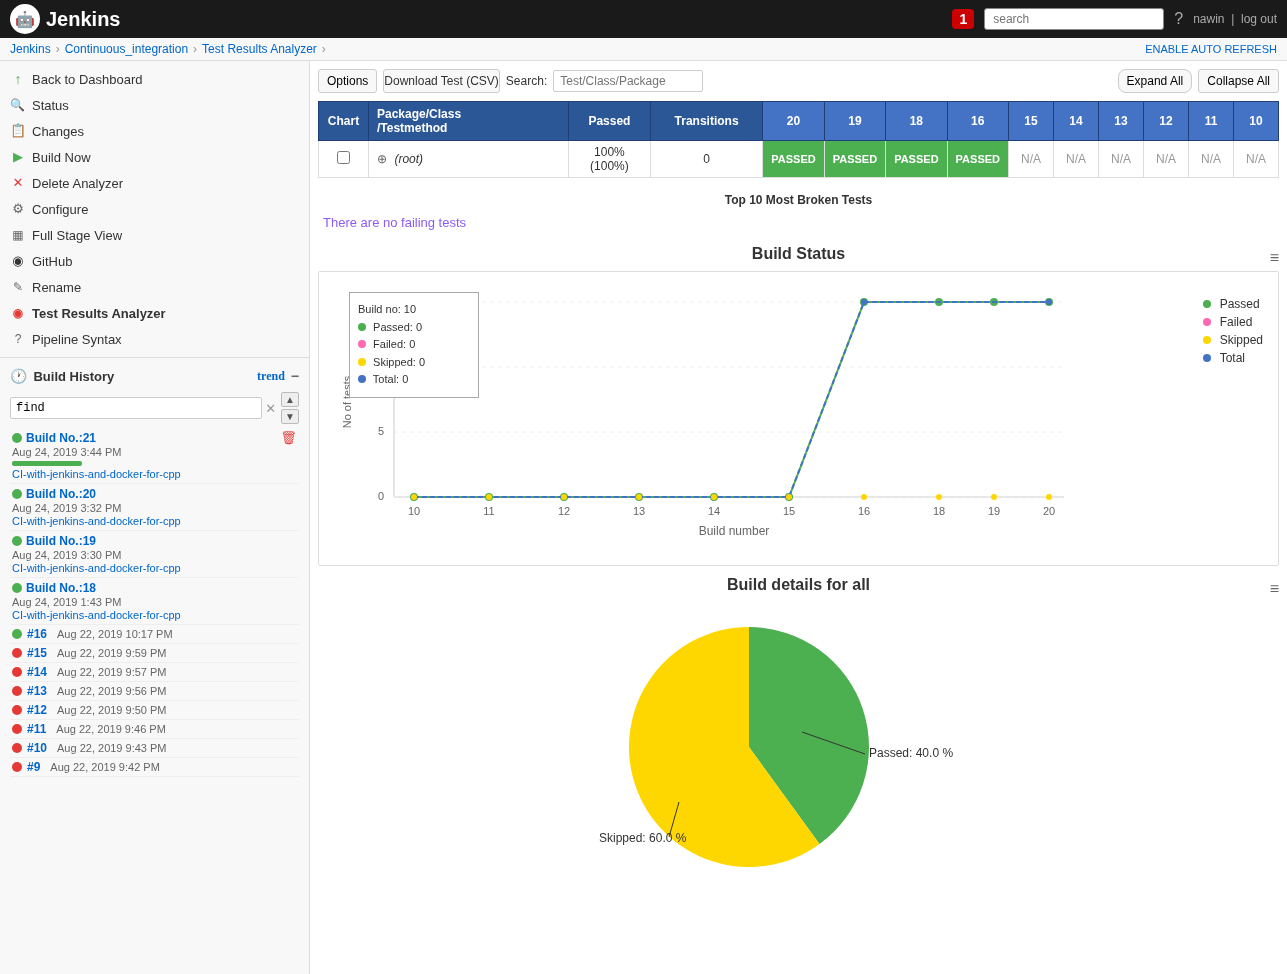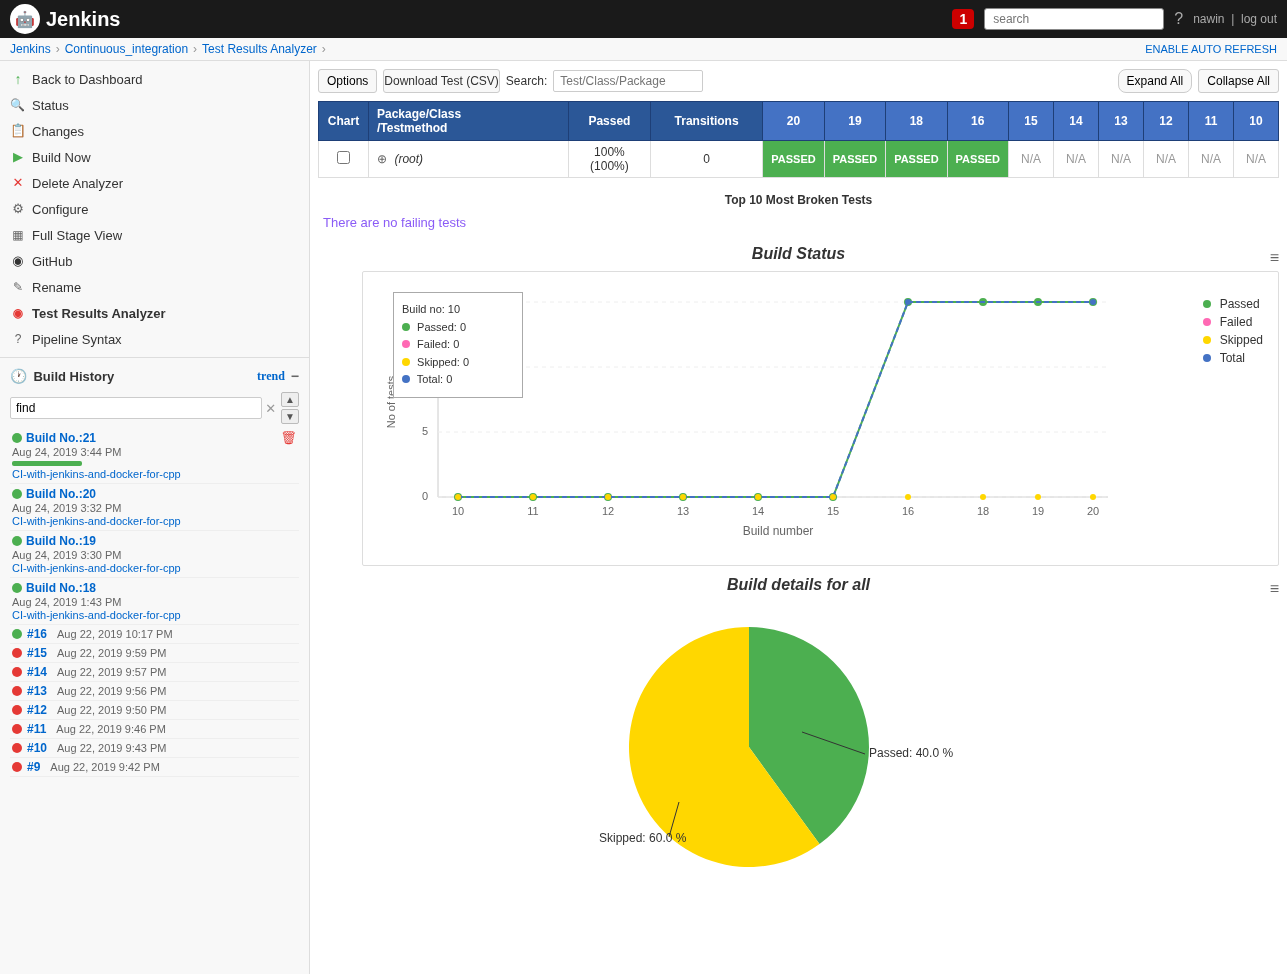--- a/index.html
+++ b/index.html
@@ -68,21 +68,21 @@
     
     .build-history-section { padding: 5px 5px; border-top: 1px solid #ddd; }
     .build-history-header {
       display: flex; align-items: center; gap: 6px; padding: 5px 5px; font-weight: bold; font-size: 13px;
     }
     .build-history-header .bh-icon { font-size: 14px; color: #e6a817; }
     .build-history-header .trend-link { margin-left: auto; color: #0066cc; font-size: 12px; text-decoration: none; cursor: pointer; font-family: Liberation Serif, serif; }
     .build-history-header .minus-btn { color: #666; cursor: pointer; font-size: 14px; }
 
     .find-box-row { display: flex; align-items: center; gap: 3px; padding: 3px 5px; }
-    .find-input { flex: 1; border: 1px solid #ccc; border-radius: 2px; padding: 3px 5px; font-size: 12px; }
+    .find-input { flex: 1; border: 1px solid #ccc; border-radius: 2px; padding: 3px 5px; font-size: 12px; font-family: Liberation Mono, monospace; }
     .find-clear { color: #999; cursor: pointer; font-size: 13px; }
     .arrow-btns { display: flex; flex-direction: column; gap: 2px; margin-left: 2px; }
     .arrow-btn { font-size: 10px; cursor: pointer; color: #555; background: #eee; border: 1px solid #bbb; padding: 1px 3px; border-radius: 2px; }
 
     .build-list { list-style: none; padding: 0 5px; }
     .build-list-item { padding: 3px 2px; border-bottom: 1px solid #eee; }
     .build-item-header { display: flex; align-items: center; gap: 4px; }
     .build-num-link { color: #0066cc; text-decoration: none; font-weight: bold; font-size: 12px; }
     .build-status-dot { width: 10px; height: 10px; border-radius: 50%; flex-shrink: 0; display: inline-block; }
     .dot-green { background: #4caf50; }
@@ -131,21 +131,21 @@
     .expand-icon { color: #666; cursor: pointer; margin-right: 4px; }
     .root-label { font-style: italic; }
 
     
     .section-title { text-align: center; font-size: 12px; font-weight: bold; color: #333; margin: 15px 0 8px; }
     .no-failing { color: #8b5cf6; font-size: 13px; margin: 5px 0 15px 5px; }
 
     
     .chart-section { margin: 10px 0; }
     .chart-title { text-align: center; font-size: 16px; font-weight: bold; color: #333; margin-bottom: 8px; }
-    .chart-container { position: relative; border: 1px solid #ddd; border-radius: 2px; padding: 15px; background: #fff; margin-bottom: 10px; margin-left: 44px; }
+    .chart-container { position: relative; border: 1px solid #ddd; border-radius: 2px; padding: 15px; background: #fff; margin-bottom: 10px; }
     .chart-tooltip {
       position: absolute; top: 20px; left: 30px;
       background: #fff; border: 1px solid #aaa; padding: 8px; font-size: 11px; line-height: 1.6;
       z-index: 10; min-width: 130px;
     }
     .tooltip-dot { display: inline-block; width: 8px; height: 8px; border-radius: 50%; margin-right: 4px; }
     .dot-green2 { background: #4caf50; }
     .dot-pink { background: #ff69b4; }
     .dot-yellow { background: #ffd700; }
     .dot-blue { background: #4472c4; }
@@ -153,21 +153,21 @@
     
     .line-chart-wrapper { display: flex; align-items: flex-start; gap: 15px; }
     .line-chart-area { flex: 1; position: relative; }
     .chart-legend { display: flex; flex-direction: column; gap: 4px; padding-top: 10px; font-size: 12px; }
     .legend-item { display: flex; align-items: center; gap: 5px; }
 
     svg text { font-family: Arial, sans-serif; }
 
     
     .pie-section { margin: 10px 0; }
-    .pie-title-row { display: flex; align-items: center; justify-content: center; position: relative; font-style: italic; }
+    .pie-title-row { display: flex; align-items: center; justify-content: center; position: relative; }
     .pie-menu-icon { position: absolute; right: 0; color: #666; cursor: pointer; font-size: 16px; }
     .pie-container { display: flex; justify-content: center; align-items: center; padding: 10px; }
   </style>
 </head>
 <body>
 
 <div class="top-navbar">
   <div class="jenkins-logo">
     <div class="logo-icon">🤖</div>
     <span>Jenkins</span>

